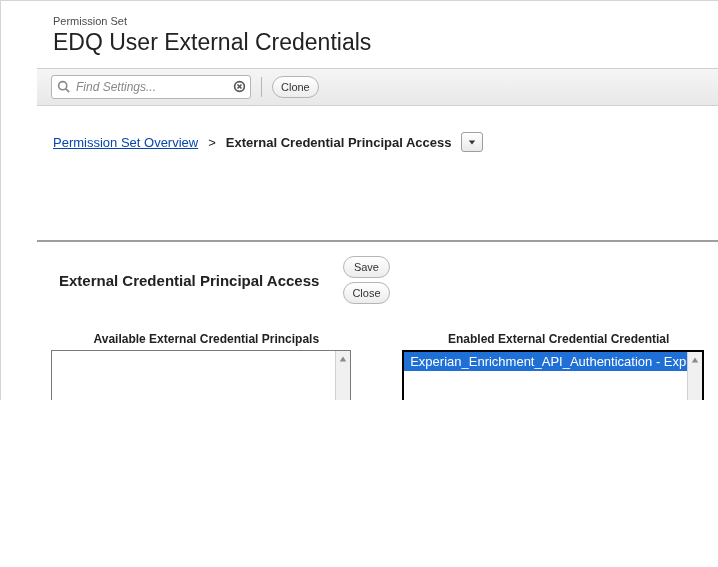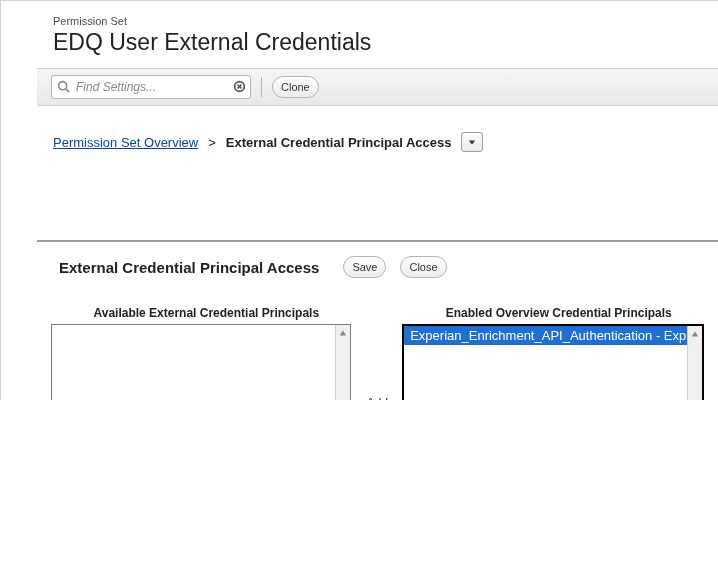--- a/index.html
+++ b/index.html
@@ -122,21 +122,21 @@
     align-items: center;
     gap: 24px;
     padding: 14px 22px 10px 22px;
   }
   .panel-head h2 {
     font-size: 15px;
     font-weight: bold;
     margin: 0;
     color: #222;
   }
-  .panel-head .btns { display: flex; gap: 14px; }
+  .panel-head .btns { display: flex; gap: 4px; flex-direction: column; }
 
   .dual-list {
     display: flex;
     align-items: flex-start;
     justify-content: center;
     padding: 18px 22px 10px 22px;
     gap: 4px;
   }
   .col {
     display: flex;
@@ -282,21 +282,21 @@
         </div>
         <div class="arrow-btn">
           <svg viewBox="0 0 10 10">
               <polygon points="7,1 2,5 7,9" fill="#333"></polygon>
             </svg>
         </div>
         <div class="mid-label">Manage</div>
       </div>
 
       <div class="col">
-        <div class="col-label">Enabled Overview Credential Principals</div>
+        <div class="col-label">Enabled External Credential Credential</div>
         <div class="list-box enabled" id="enabled-listbox">
           <div class="list-item selected">Experian_Enrichment_API_Authentication - Exp</div>
             <div class="scrollbar-fake">
             <div class="arrow up">
               <svg width="8" height="8" viewBox="0 0 10 10">
                   <polygon points="5,2 9,8 1,8" fill="#888"></polygon>
                 </svg>
             </div>
           </div>
         </div>

